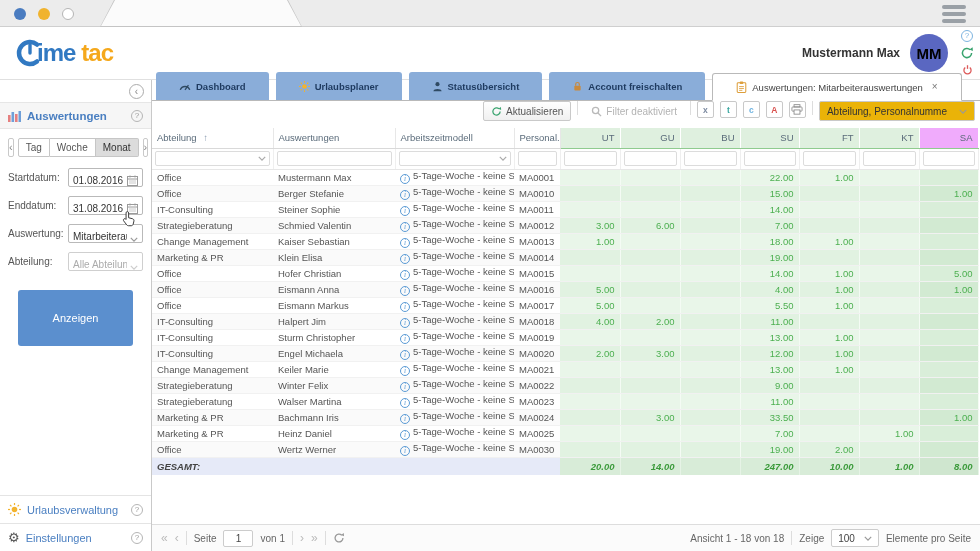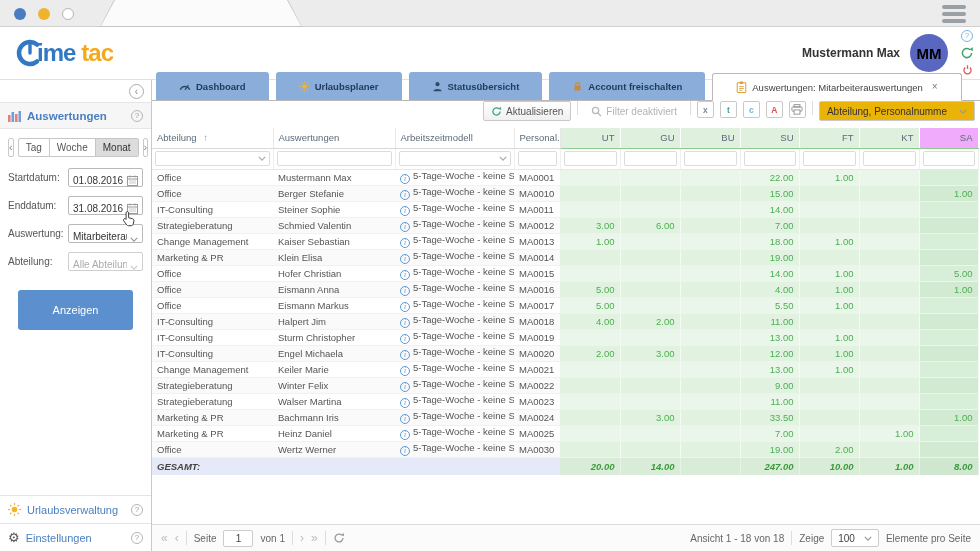--- a/index.html
+++ b/index.html
@@ -52,21 +52,21 @@
   .seg .pbtn:last-child { border-radius:0 2px 2px 0; }
   .seg .pbtn.sel { background:#dcdcdc; color:#333; }
   .frow { display:flex; align-items:center; margin-bottom:9px; }
   .frow label { width:60px; flex:none; color:#555; font-size:10px; }
   .field { flex:1; height:19px; border:1px solid #b9b9b9; border-radius:2px; background:#fff;
     display:flex; align-items:flex-end; padding:0 4px; gap:3px; overflow:hidden; cursor:pointer; }
   .field .val { flex:1; color:#333; font-size:10px; white-space:nowrap; overflow:hidden; }
   .field .val.ph { color:#ababab; }
   .field.lite { border-color:#cfcfcf; }
   .anzeigen { margin:19px 10px 0 10px; background:#5b8fce; color:#fff; text-align:center;
-    font-size:11px; padding:14px 0; border-radius:3px; cursor:pointer; }
+    font-size:11px; padding:22px 0; border-radius:3px; cursor:pointer; }
   .sb-bottom { margin-top:auto; }
   .sb-item { height:28px; border-top:1px solid #e4e4e4; display:flex; align-items:center; gap:6px;
     padding:0 8px; cursor:pointer; }
   .sb-item .lbl { color:#4a7fc1; font-size:11px; }
   .sb-item .qm { margin-left:auto; }
   .gear-glyph { color:#555; font-size:13px; line-height:13px; }
   .cursor-hand { position:absolute; left:122px; top:130px; z-index:5; pointer-events:none; }
   
   .content { flex:1; display:flex; flex-direction:column; min-width:0; background:#fff; }
   .tabbar { height:21px; display:flex; align-items:flex-end; gap:7px; padding-left:4px;

